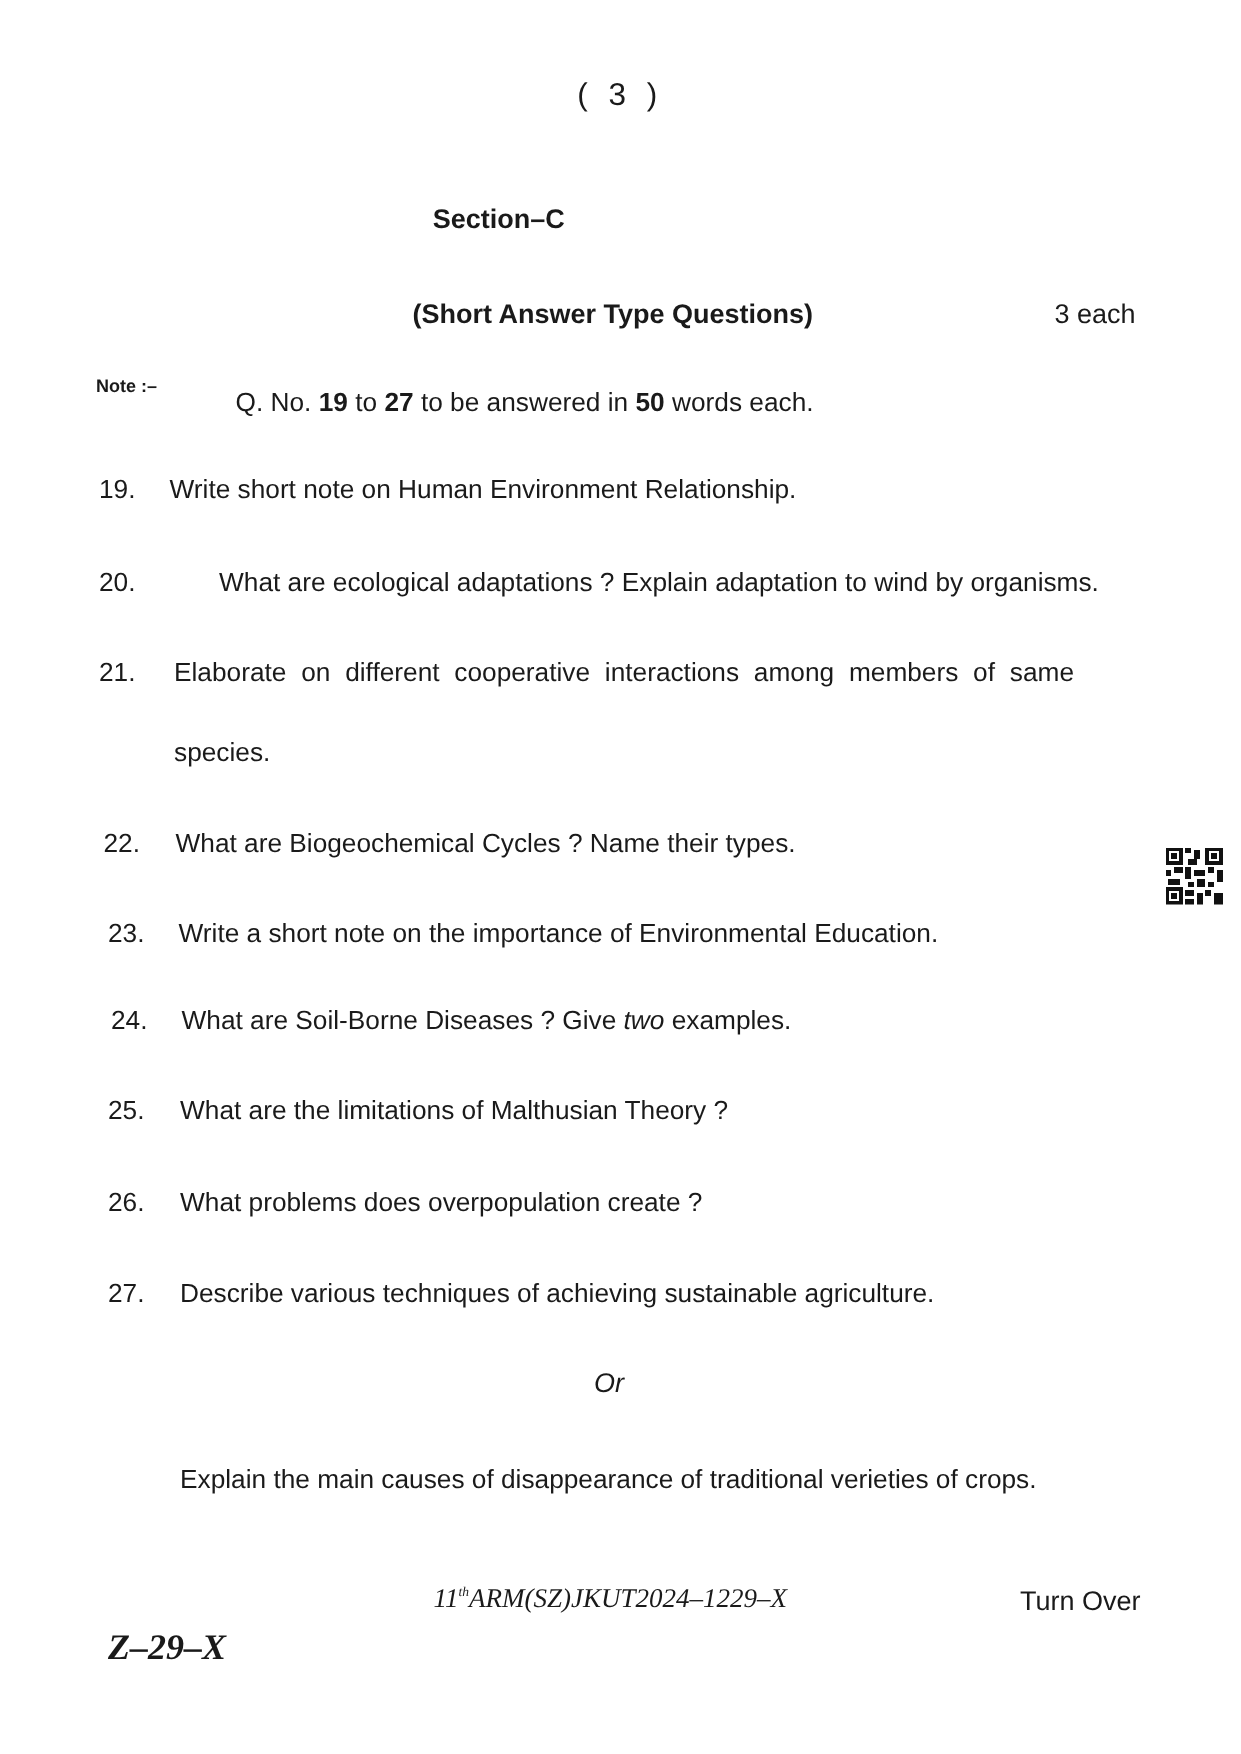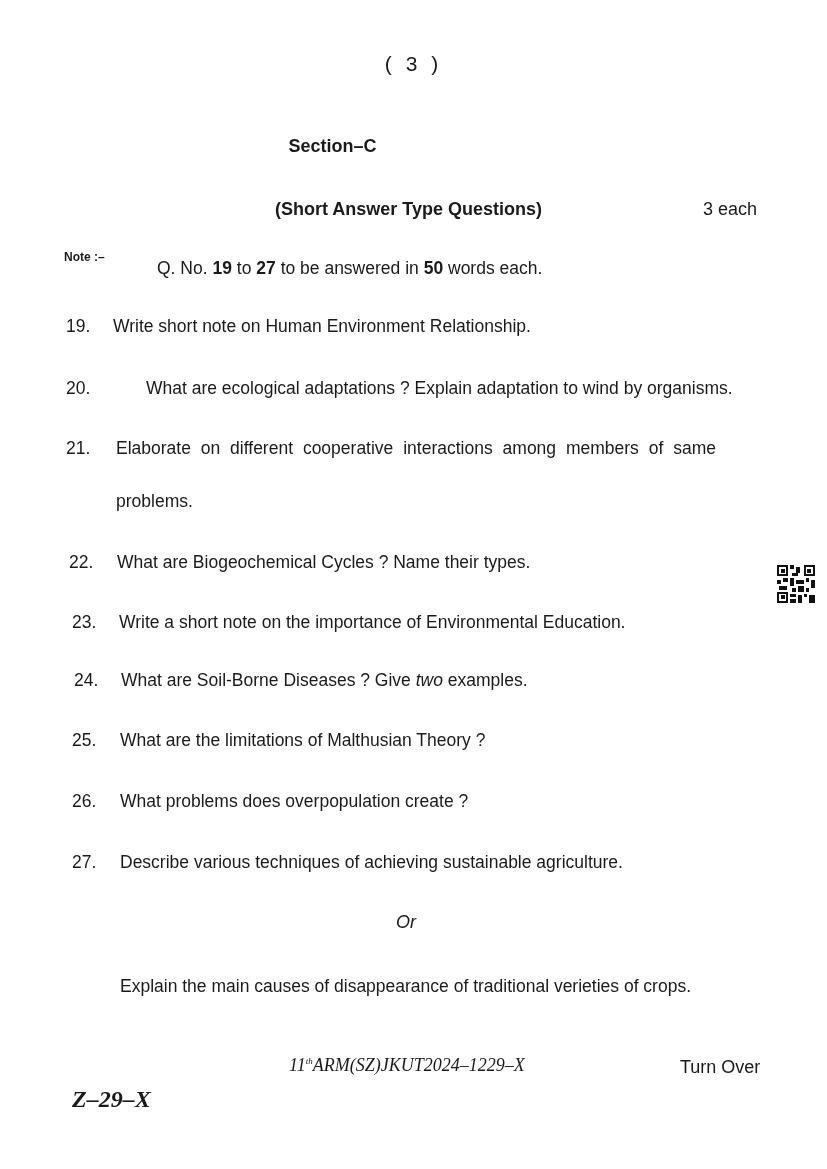--- a/index.html
+++ b/index.html
@@ -105,21 +105,21 @@
   </div>
 
   <div>
     <span class="abs q-num" style="top:378px;left:66px;">20.</span>
     <span class="abs q-text" style="top:378px;left:98px;margin-left:48px;">What are ecological adaptations ? Explain adaptation to wind by organisms.</span>
   </div>
 
   <div>
     <span class="abs q-num" style="top:438px;left:66px;">21.</span>
     <span class="abs q-text" style="top:438px;left:116px;word-spacing:5px;text-align:center;">Elaborate on different cooperative interactions among members of same</span>
-    <span class="abs q-text" style="top:491px;left:116px;">problems.</span>
+    <span class="abs q-text" style="top:491px;left:116px;">species.</span>
   </div>
 
   <div>
     <span class="abs q-num" style="top:552px;left:69px;">22.</span>
     <span class="abs q-text" style="top:552px;left:117px;">What are Biogeochemical Cycles ? Name their types.</span>
   </div>
 
   <div class="abs qr">
     <svg width="40" height="38" viewBox="0 0 10 10" shape-rendering="crispEdges">
       <rect x="0" y="0" width="3" height="3" fill="#111"></rect>

